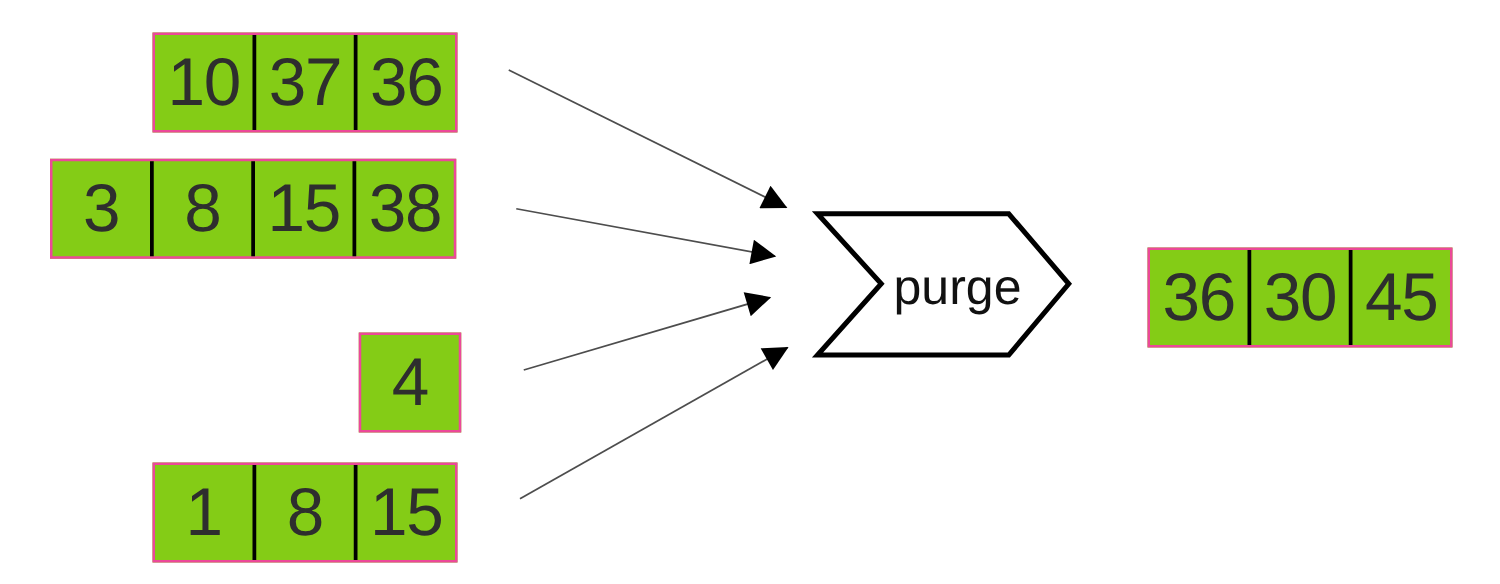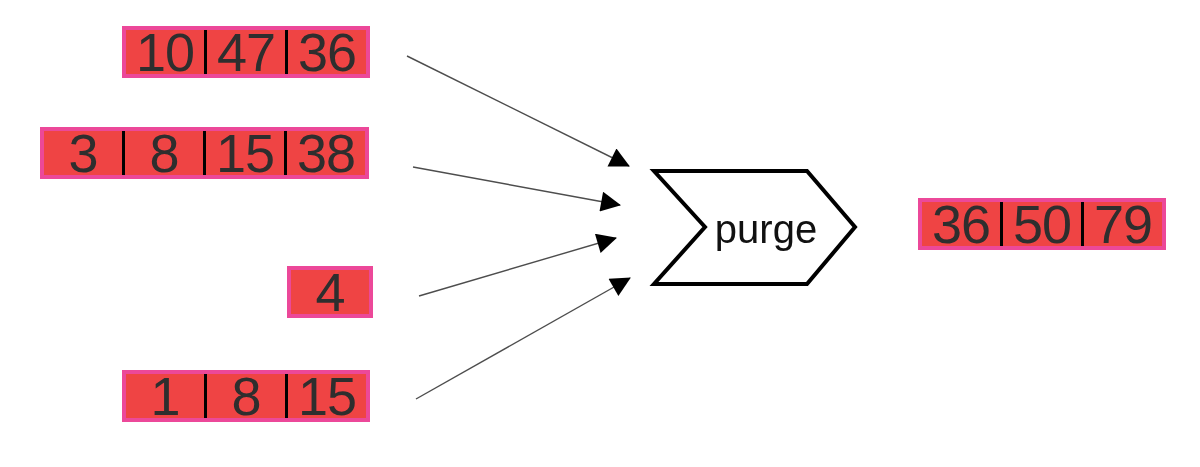--- a/index.html
+++ b/index.html
@@ -34,24 +34,24 @@
     stroke-linejoin: miter;
   }
   .op-label {
     font-family: "Liberation Sans", sans-serif;
     font-size: 40px;
     fill: #111111;
   }
   .array {
     position: absolute;
     display: flex;
-    height: 52px;
+    height: 80px;
     box-sizing: border-box;
-    border: 4px solid #ec4899;
-    background: #ef4444;
+    border: 2px solid #ec4899;
+    background: #84cc16;
   }
   .cell {
     box-sizing: content-box;
     width: 78px;
     display: flex;
     align-items: center;
     justify-content: center;
     border-left: 3px solid #000000;
     font-size: 54px;
     line-height: 1;
@@ -84,21 +84,21 @@
     <line class="arrow" x1="419" y1="296" x2="616" y2="238" marker-end="url(#ah)"></line>
     <line class="arrow" x1="416" y1="399" x2="630" y2="278" marker-end="url(#ah)"></line>
 
     <polygon class="chevron" points="654,171 807,171 855,227 807,284 654,284 705,227"></polygon>
 
     <text class="op-label" x="766" y="243" text-anchor="middle">purge</text>
   </svg>
 
   <div class="array" id="input-array-1">
     <div class="cell">10</div>
-    <div class="cell">47</div>
+    <div class="cell">37</div>
     <div class="cell">36</div>
   </div>
 
   <div class="array" id="input-array-2">
     <div class="cell">3</div>
     <div class="cell">8</div>
     <div class="cell">15</div>
     <div class="cell">38</div>
   </div>
 
@@ -107,17 +107,17 @@
   </div>
 
   <div class="array" id="input-array-4">
     <div class="cell">1</div>
     <div class="cell">8</div>
     <div class="cell">15</div>
   </div>
 
   <div class="array" id="output-array">
     <div class="cell">36</div>
-    <div class="cell">50</div>
-    <div class="cell">79</div>
+    <div class="cell">30</div>
+    <div class="cell">45</div>
   </div>
 
 </div>
 
 </body></html>

